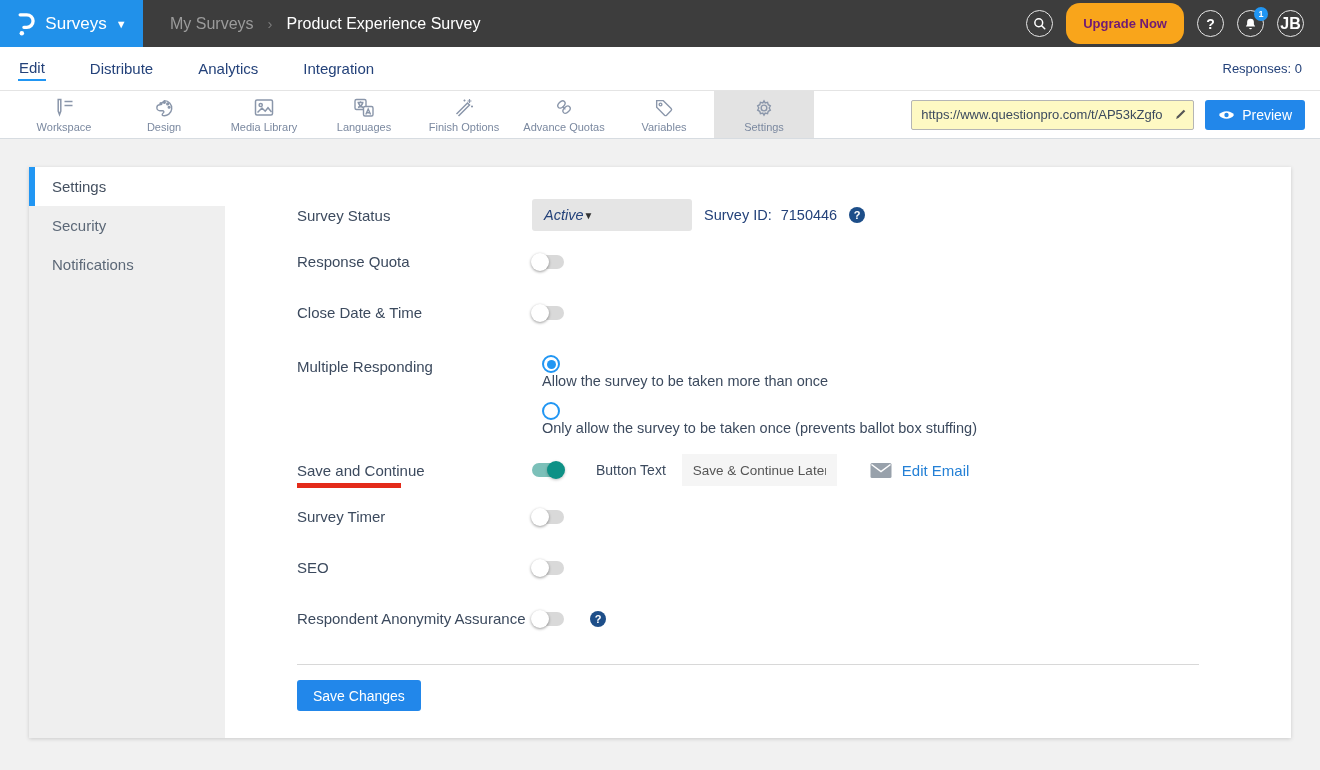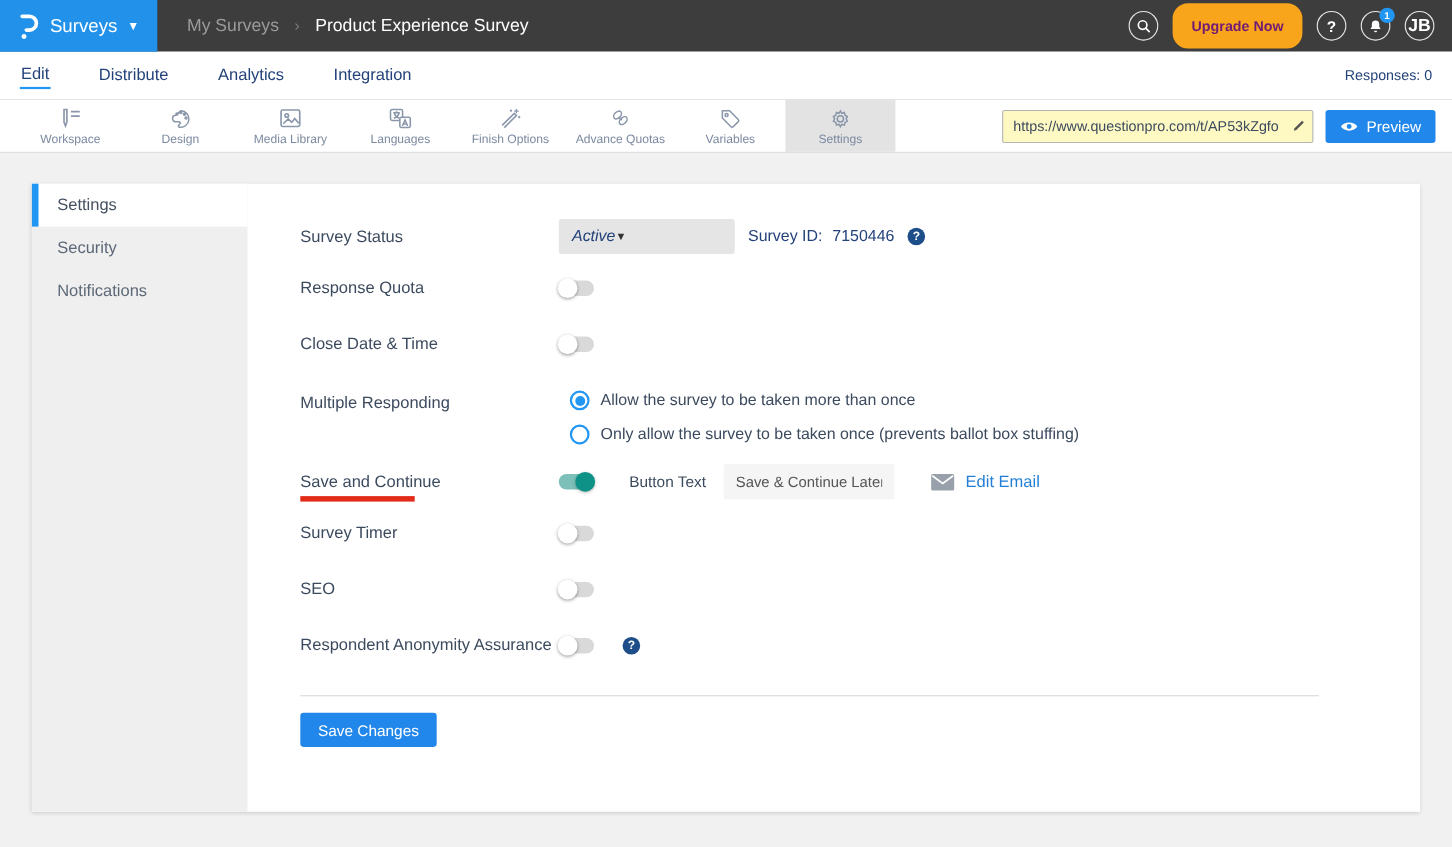--- a/index.html
+++ b/index.html
@@ -54,42 +54,42 @@
 
   
   .content { height:618px; padding-top:28px; }
   .card { margin:0 29px; height:571px; background:#fff; box-shadow:0 1px 4px rgba(0,0,0,.16);
     display:flex; }
   .side { width:196px; background:#efefef; flex-shrink:0; }
   .side-item { height:39px; display:flex; align-items:center; padding-left:17px; font-size:15px;
     color:#5c6877; cursor:pointer; border-left:6px solid transparent; }
   .side-item.active { background:#fff; border-left:6px solid #2196f3; color:#445060; }
 
-  .form { flex:1; padding:32px 92px 0 48px; }
+  .form { flex:1; padding:32px 92px 0 72px; }
   .frow { display:flex; align-items:center; }
   .flabel { width:235px; font-size:15px; color:#3c4a5e; flex-shrink:0; }
 
   .dropdown { width:160px; height:32px; background:#e5e5e5; border-radius:3px; padding:0 12px;
     display:flex; align-items:center; justify-content:flex-start; cursor:pointer;
     font-size:14.5px; color:#24427a;font-style:italic; }
   .dd-caret { font-size:10px; color:#333; }
   .sid-group { display:flex; align-items:center; margin-left:12px; font-size:14.5px; color:#24427a; gap:9px; }
   .help-dot { width:16px; height:16px; border-radius:50%; background:#1d4e89; color:#fff;
     font-size:11px; font-weight:bold; display:flex; align-items:center; justify-content:center;
     cursor:pointer; margin-left:12px; }
 
   .toggle { width:32px; height:14px; border-radius:7px; background:#d9d9d9; position:relative;
     cursor:pointer; flex-shrink:0; }
   .toggle .knob { width:18px; height:18px; border-radius:50%; background:#fff; position:absolute;
     top:-2px; left:-1px; box-shadow:0 1px 3px rgba(0,0,0,.4); }
   .toggle.on { background:#7cc0b9; }
   .toggle.on .knob { left:auto; right:-1px; background:#0e9186; box-shadow:0 1px 3px rgba(0,0,0,.25); }
 
   .radio-group { display:flex; flex-direction:column; gap:13px; }
-  .radio-line { display:flex; align-items:center; cursor:pointer; }
+  .radio-line { display:flex; cursor:pointer;flex-direction:column; }
   .radio { width:18px; height:18px; border-radius:50%; border:2px solid #2196f3; position:relative;
     flex-shrink:0; background:#fff; }
   .radio.checked::after { content:""; position:absolute; top:2.5px; left:2.5px; width:9px; height:9px;
     border-radius:50%; background:#2196f3; }
   .radio-line span { margin-left:10px; font-size:14.5px; color:#3c4a5e; }
 
   .label-underlined { position:relative; }
   .red-bar { position:absolute; left:0; top:calc(50% + 13px); width:104px; height:5px; background:#e32b1a; }
 
   .btext-label { font-size:14px; color:#3c4a5e; margin:0 16px 0 32px; }

